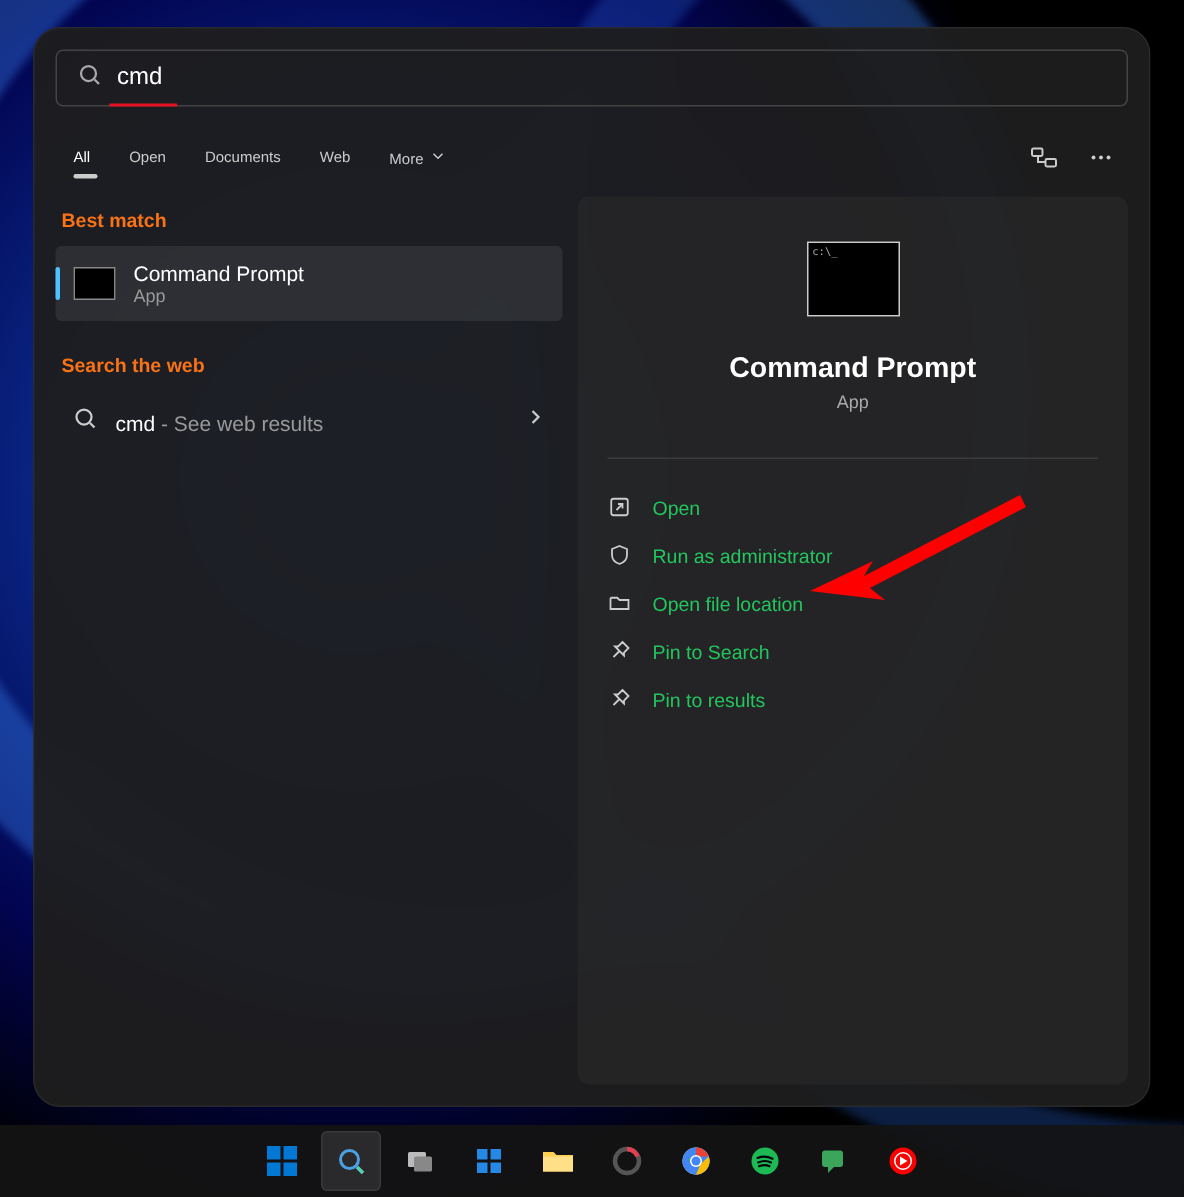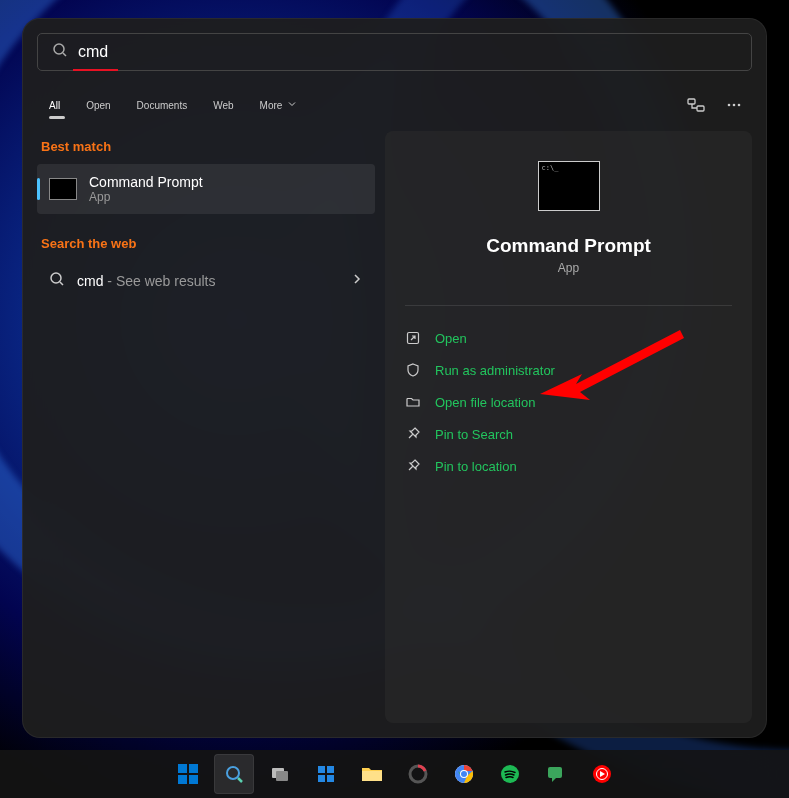--- a/index.html
+++ b/index.html
@@ -297,21 +297,21 @@
         <div class="action-item">
           <svg width="16" height="16" viewBox="0 0 16 16" fill="none" stroke="currentColor" stroke-width="1.2">
               <path d="M10 2 L14 6 L11 9 L11 11 L8 8 L4 12 L4 12 L8 8 L5 5 L7 5 Z"></path>
             </svg>
           <span>Pin to Search</span>
         </div>
         <div class="action-item">
           <svg width="16" height="16" viewBox="0 0 16 16" fill="none" stroke="currentColor" stroke-width="1.2">
               <path d="M10 2 L14 6 L11 9 L11 11 L8 8 L4 12 L4 12 L8 8 L5 5 L7 5 Z"></path>
             </svg>
-          <span>Pin to location</span>
+          <span>Pin to results</span>
         </div>
       </div>
     </div>
   </div>
 </div>
 
 <svg class="arrow" width="160" height="90" viewBox="0 0 160 90">
   <defs></defs>
   <polygon points="0,70 42,50 36,60 140,6 144,14 40,68 50,76" fill="#ff0000"></polygon>
 </svg>

